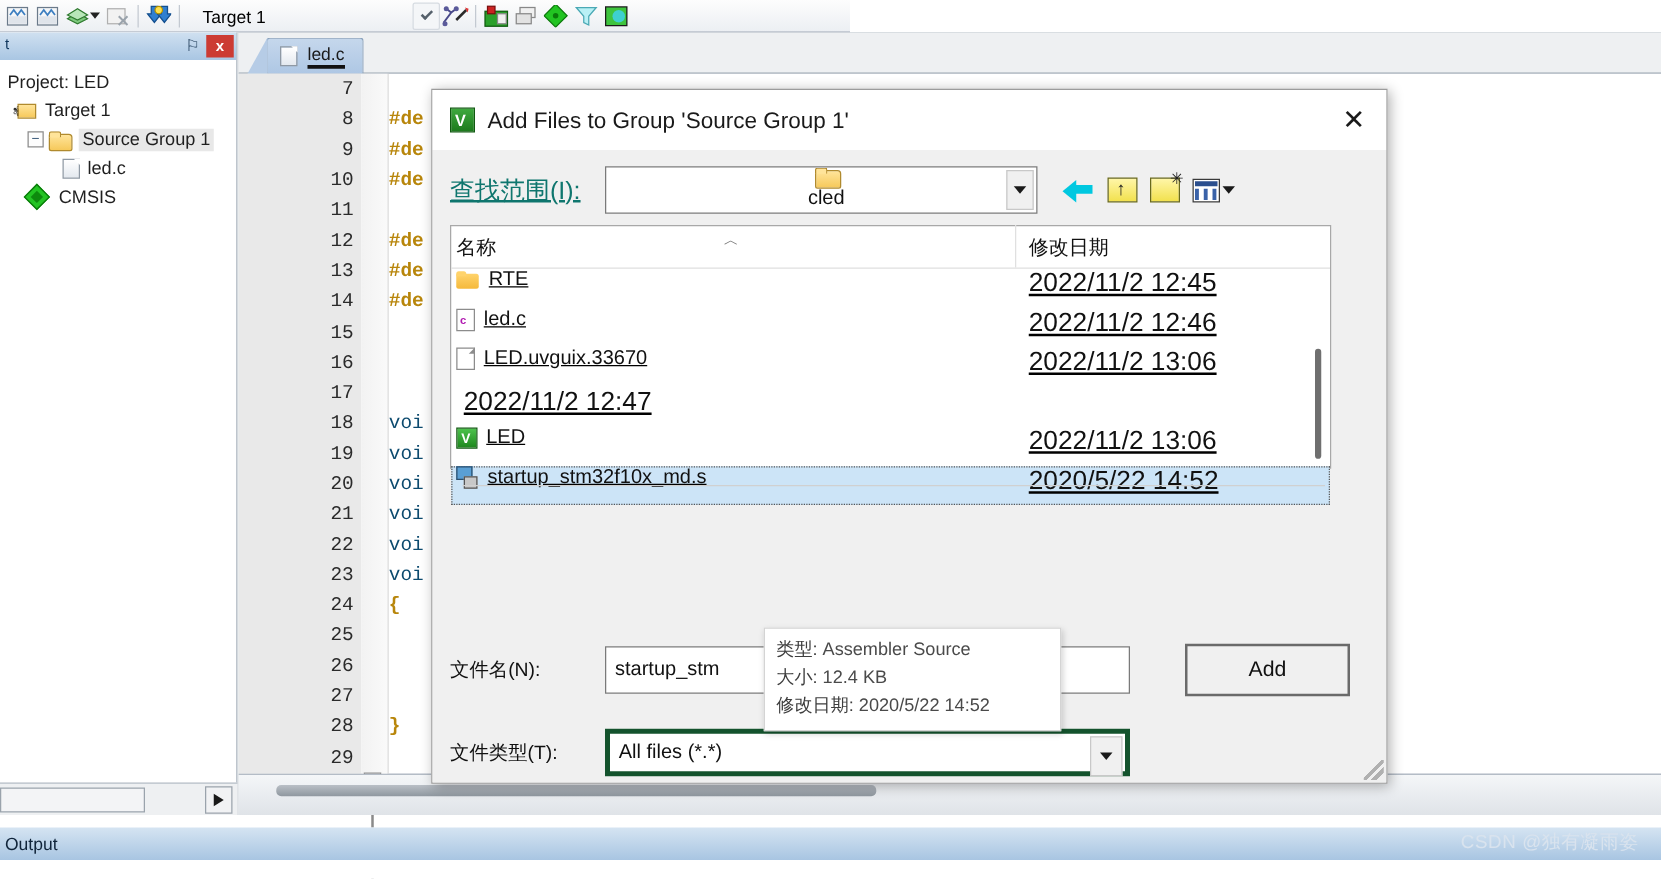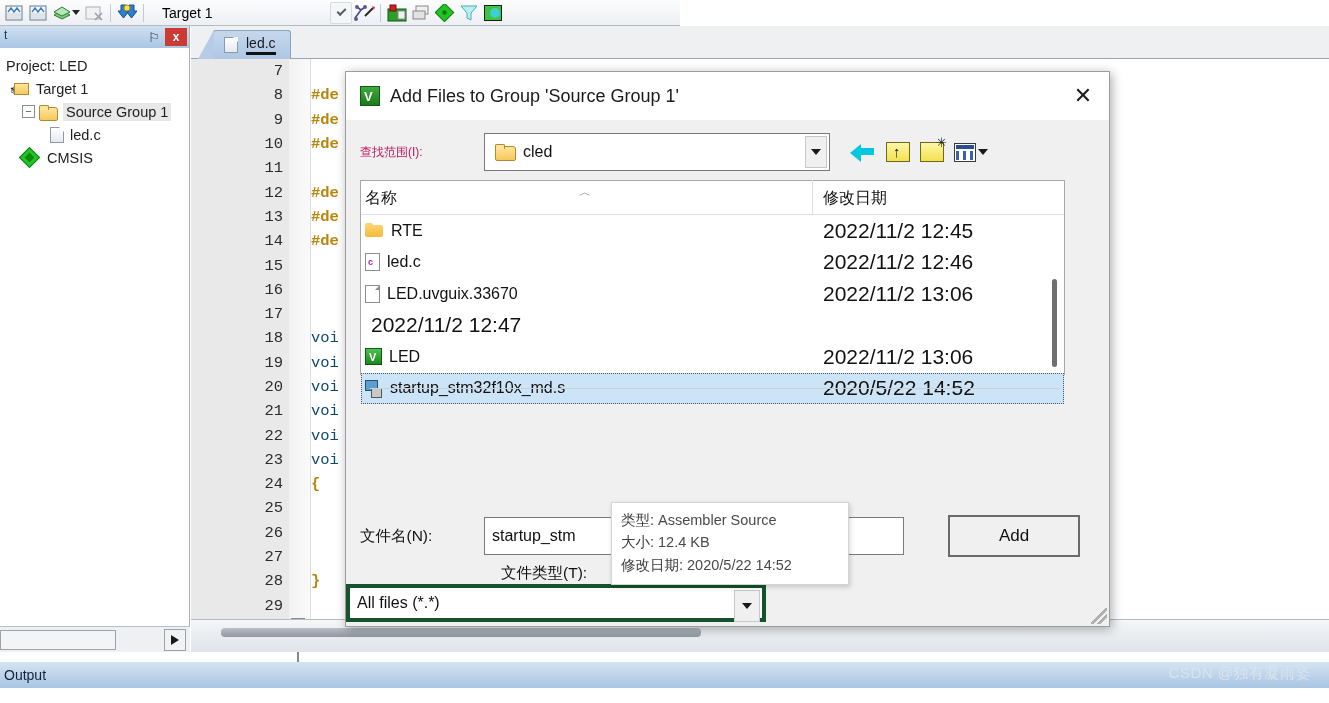--- a/index.html
+++ b/index.html
@@ -328,26 +328,26 @@
     background: #f0f0f0;
   }
 
   .lookin-row {
     position: absolute; left: 0; top: 4px;
     width: 763px; height: 56px;
     display: flex; align-items: center;
   }
   .lookin-label {
     margin-left: 14px; width: 124px;
-    font-size: 12px; color: #be185d;
+    font-size: 20px; color: #0f766e; text-decoration: underline;
   }
   .lookin-combo {
     width: 346px; height: 38px;
     background: #ffffff; border: 1px solid #7a7a7a;
-    display: flex; align-items: center; position: relative;
+    display: flex; align-items: center; position: relative; flex-direction: column;
   }
   .lookin-combo .folder-ico { margin-left: 10px; width: 20px; height: 16px; }
   .lookin-combo .folder-ico::before { width:19px; height:13px; }
   .lookin-text { margin-left: 8px; font-size: 16px; color: #111; }
   .combo-btn {
     position: absolute; right: 2px; top: 2px;
     width: 22px; height: 32px;
     background: #f0f0f0; border: 1px solid #c8c8c8;
     display: flex; align-items: center; justify-content: center;
   }
@@ -423,22 +423,23 @@
     position: absolute; left: 218px; top: 4px;
     font-size: 12px; color: #777;
   }
   .fl-col-date {
     flex: 1; padding-left: 10px; padding-bottom: 5px;
     font-size: 16px; color: #111;
     height: 34px; display:flex; align-items:flex-end;
   }
   .fl-rows { position: relative; }
   .fl-row {
-    height: 31.5px; display: flex; align-items: center;
+    height: 31.5px; display: flex; align-items: flex-start;
     position: relative;
+    text-decoration: underline;
   }
   .fl-row.selected {
     background: #cce4f7;
     outline: 1px dotted #555;
     outline-offset: -1px;
   }
   .fl-name {
     width: 452px; display: flex; align-items: center;
     padding-left: 4px; font-size: 16px; color: #111;
   }
@@ -502,21 +503,21 @@
   .divider-line {
     position: absolute; left: 24px; top: 268px;
     width: 690px; height: 1px; background: #d0d0d0;
   }
 
   
   .form-row {
     position: absolute; left: 0; display: flex; align-items: center;
   }
   .form-row.fname { top: 397px; }
-  .form-row.ftype { top: 443px; flex-direction: column; }
+  .form-row.ftype { top: 463px; }
   .form-label {
     margin-left: 14px; width: 124px; font-size: 15.5px; color: #111;
   }
   .input-box {
     width: 420px; height: 38px;
     background: #ffffff; border: 1px solid #7a7a7a;
     display: flex; align-items: center; padding-left: 7px;
     font-size: 16px; color: #111;
   }
   .select-box {

